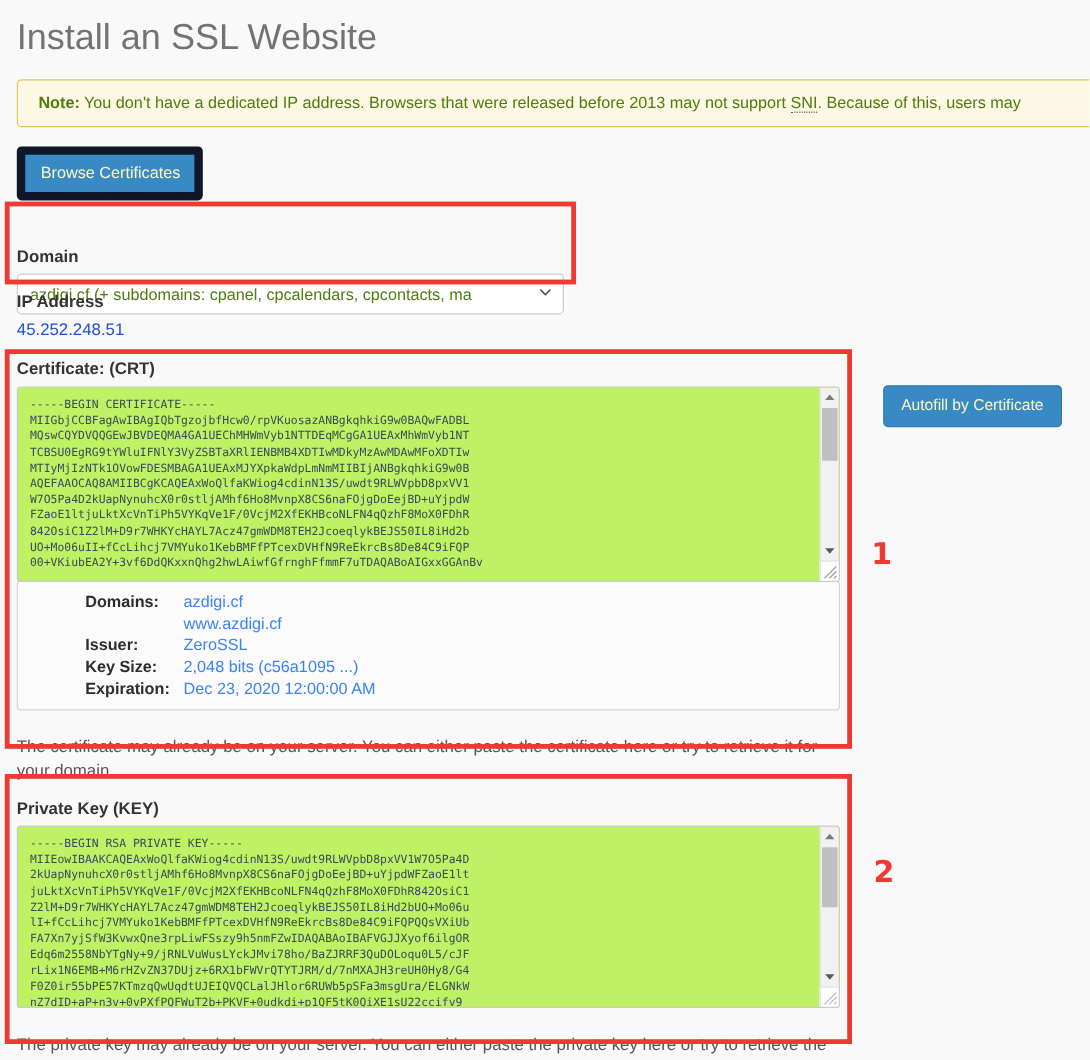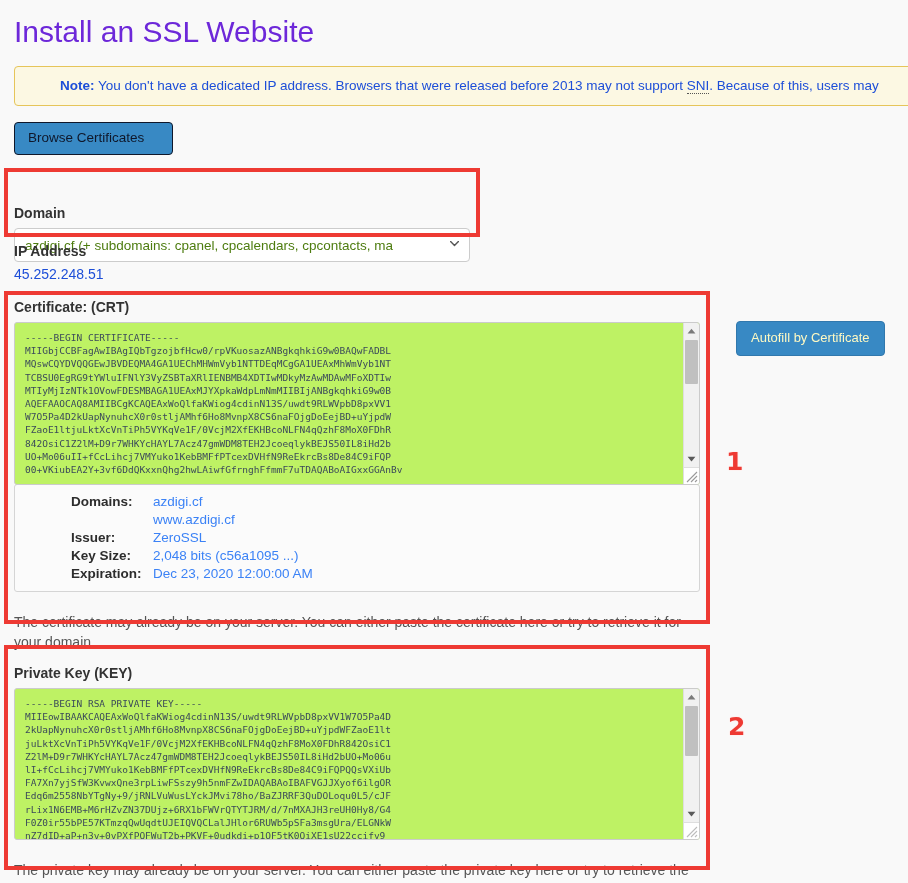--- a/index.html
+++ b/index.html
@@ -17,21 +17,21 @@
     box-sizing: border-box;
   }
 
   
   .page-title {
     position: absolute;
     left: 14px;
     top: 14px;
     font-size: 30px;
     font-weight: 400;
-    color: #6d28d9;
+    color: #737373;
     letter-spacing: 0px;
     line-height: 36px;
     white-space: nowrap;
   }
 
   
   .note-banner {
     position: absolute;
     left: 14px;
     top: 66px;
@@ -40,42 +40,41 @@
     background: #fcf8e3;
     border: 1px solid #e6c55a;
     border-radius: 4px;
     box-sizing: border-box;
     overflow: hidden;
     display: flex;
     align-items: center;
   }
   .note-text {
     font-size: 13.5px;
-    color: #1d4ed8;
+    color: #4d7c0f;
     padding-left: 17px;
     white-space: nowrap;
     line-height: 20px;
-    margin-left: 28px;
   }
   .note-text b { font-weight: bold; }
   .sni-abbr {
     border-bottom: 1px dotted #555;
   }
 
   
   .btn-primary {
     position: absolute;
     left: 14px;
     top: 122px;
     background: #3889c4;
-    border: 1px solid #0f172a;
-    color: #0f172a;
+    border: 7px solid #0f172a;
+    color: #fef9c3;
     font-size: 13.5px;
     border-radius: 4px;
-    padding: 8px 28px 9px 13px;
+    padding: 8px 12px 9px 13px;
     line-height: 14px;
     cursor: pointer;
     font-family: "Liberation Sans", sans-serif;
     box-sizing: border-box;
   }
 
   
   .redbox {
     position: absolute;
     border: 4px solid #ee3a33;

